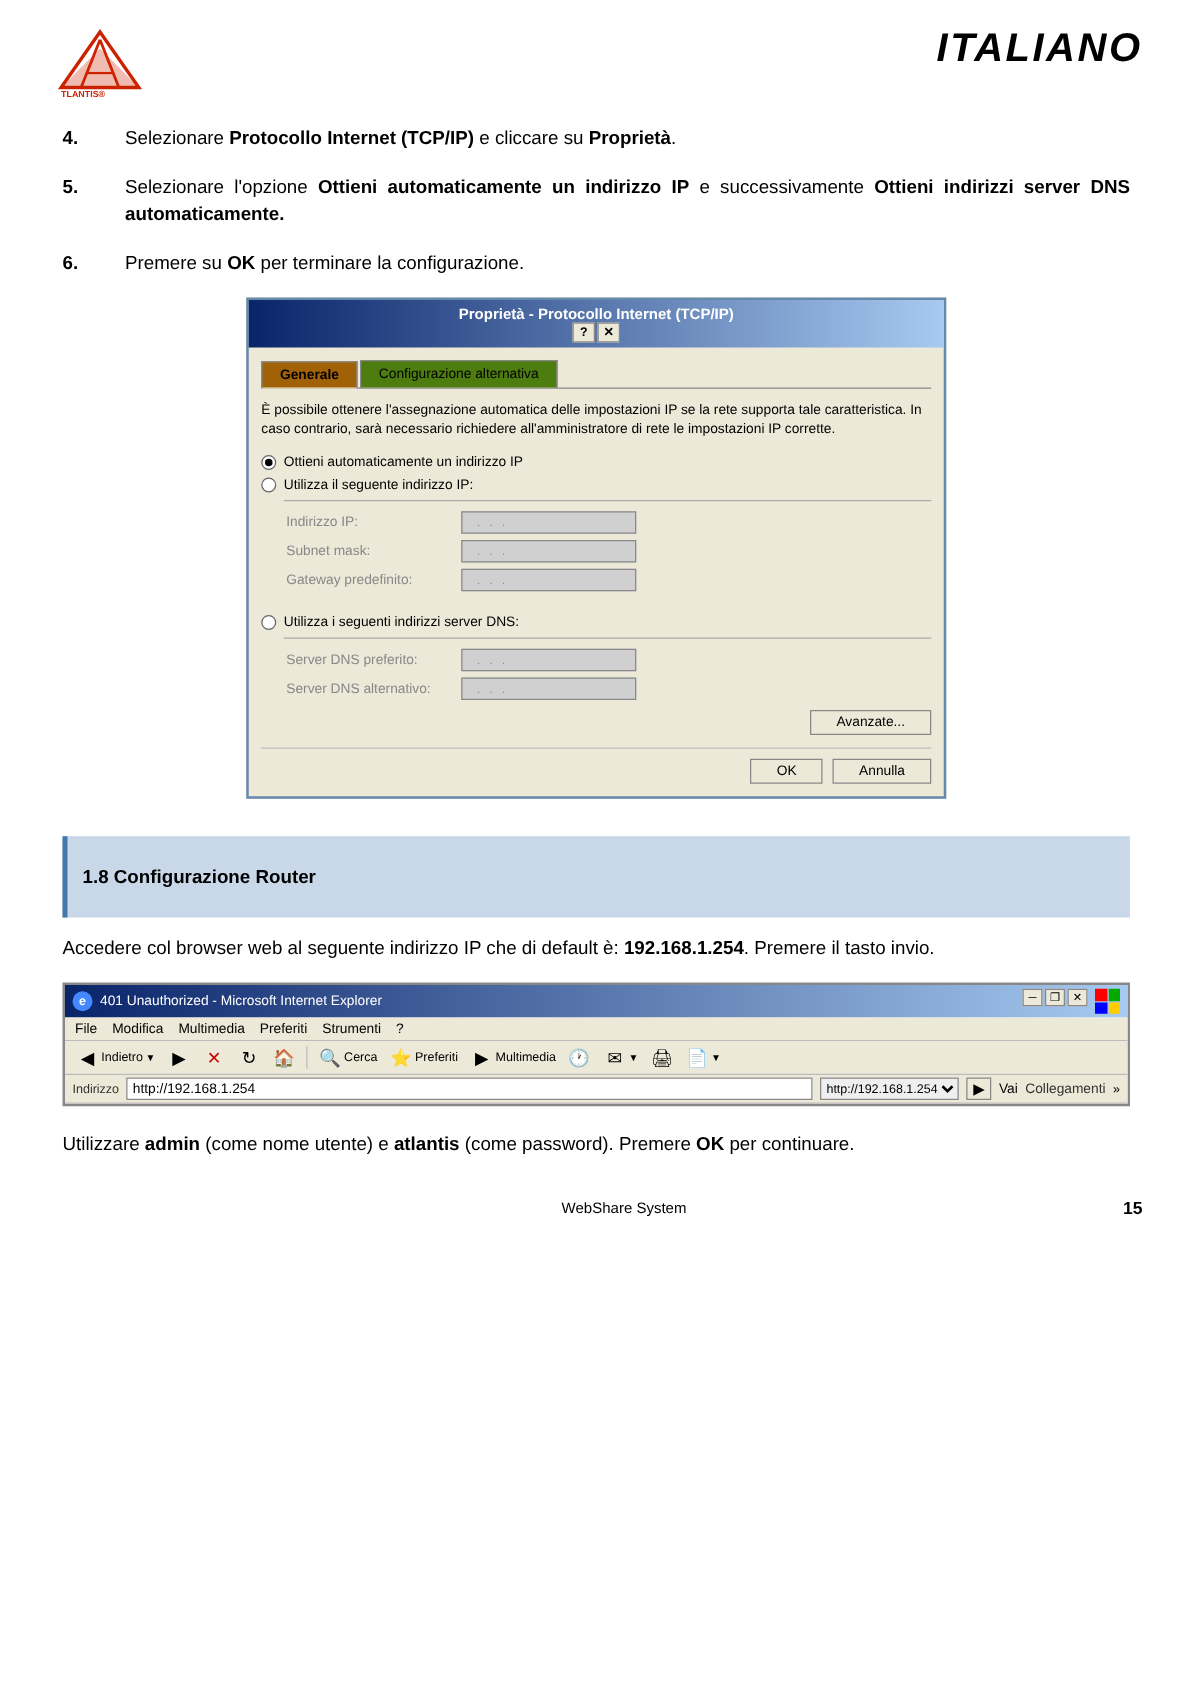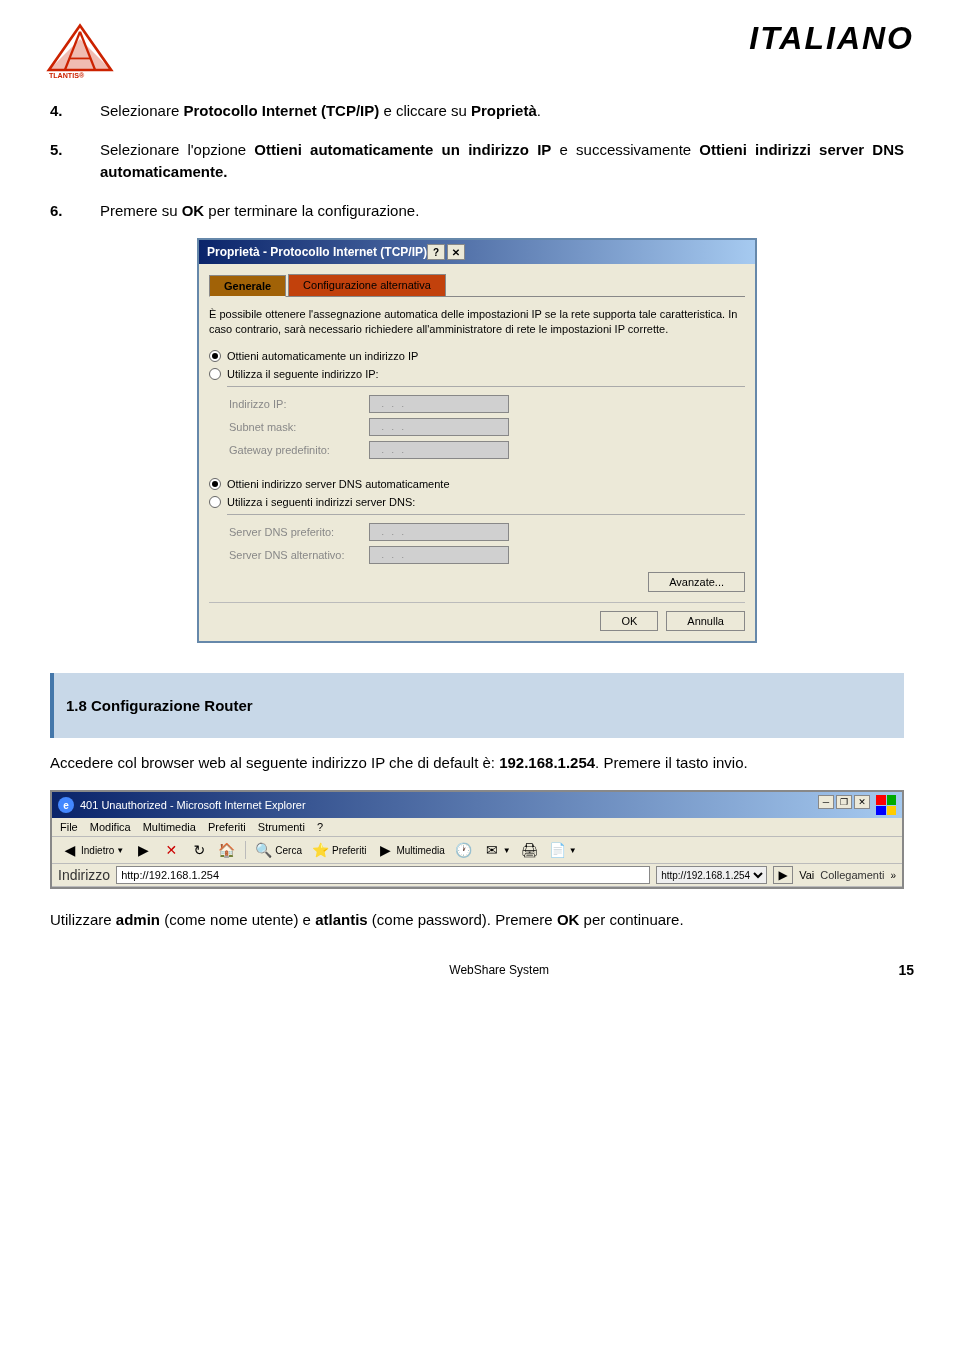--- a/index.html
+++ b/index.html
@@ -70,20 +70,21 @@
     }
     .dialog-titlebar {
       background: linear-gradient(to right, #0a246a, #a6caf0);
       color: #fff;
       padding: 4px 8px;
       display: flex;
       align-items: center;
       justify-content: flex-start;
       font-size: 12px;
       font-weight: bold;
+      flex-direction: column;
     }
     .dialog-titlebar-buttons {
       display: flex;
       gap: 2px;
     }
     .titlebar-btn {
       width: 18px;
       height: 16px;
       background: #ece9d8;
       border: 1px solid #888;
@@ -99,21 +100,21 @@
     }
     .tabs {
       display: flex;
       border-bottom: 1px solid #888;
       margin-bottom: 10px;
     }
     .tab {
       padding: 4px 14px;
       border: 1px solid #888;
       border-bottom: none;
-      background: #c2410c;
+      background: #4d7c0f;
       font-size: 11px;
       cursor: pointer;
       margin-right: 2px;
     }
     .tab.active {
       background: #a16207;
       border-bottom: 1px solid #ece9d8;
       font-weight: bold;
       position: relative;
       top: 1px;
@@ -314,21 +315,21 @@
       display: flex;
       align-items: center;
       padding: 2px 6px;
       background: #ece9d8;
       border-bottom: 1px solid #bbb;
       gap: 6px;
       font-size: 11px;
     }
     .addr-label {
       color: #333;
-      font-size: 14px;
+      font-size: 10px;
     }
     .addr-input {
       flex: 1;
       height: 18px;
       border: 1px solid #888;
       font-size: 11px;
       padding: 0 4px;
       background: #fff;
     }
     .addr-go-icon {
@@ -465,24 +466,20 @@
         <span class="field-label">Subnet mask:</span>
         <input class="field-input" disabled="" value="   .   .   .   " style="">
       </div>
       <div class="field-row">
         <span class="field-label">Gateway predefinito:</span>
         <input class="field-input" disabled="" value="   .   .   .   " style="">
       </div>
 
       <div class="section-gap"></div>
 
-      <div class="radio-option">
-        <div class="radio-circle selected"></div>
-        <span>Ottieni indirizzo server DNS automaticamente</span>
-      </div>
 
       <div class="radio-option">
         <div class="radio-circle"></div>
         <span>Utilizza i seguenti indirizzi server DNS:</span>
       </div>
 
       <hr class="divider-line">
 
       <div class="field-row">
         <span class="field-label">Server DNS preferito:</span>

